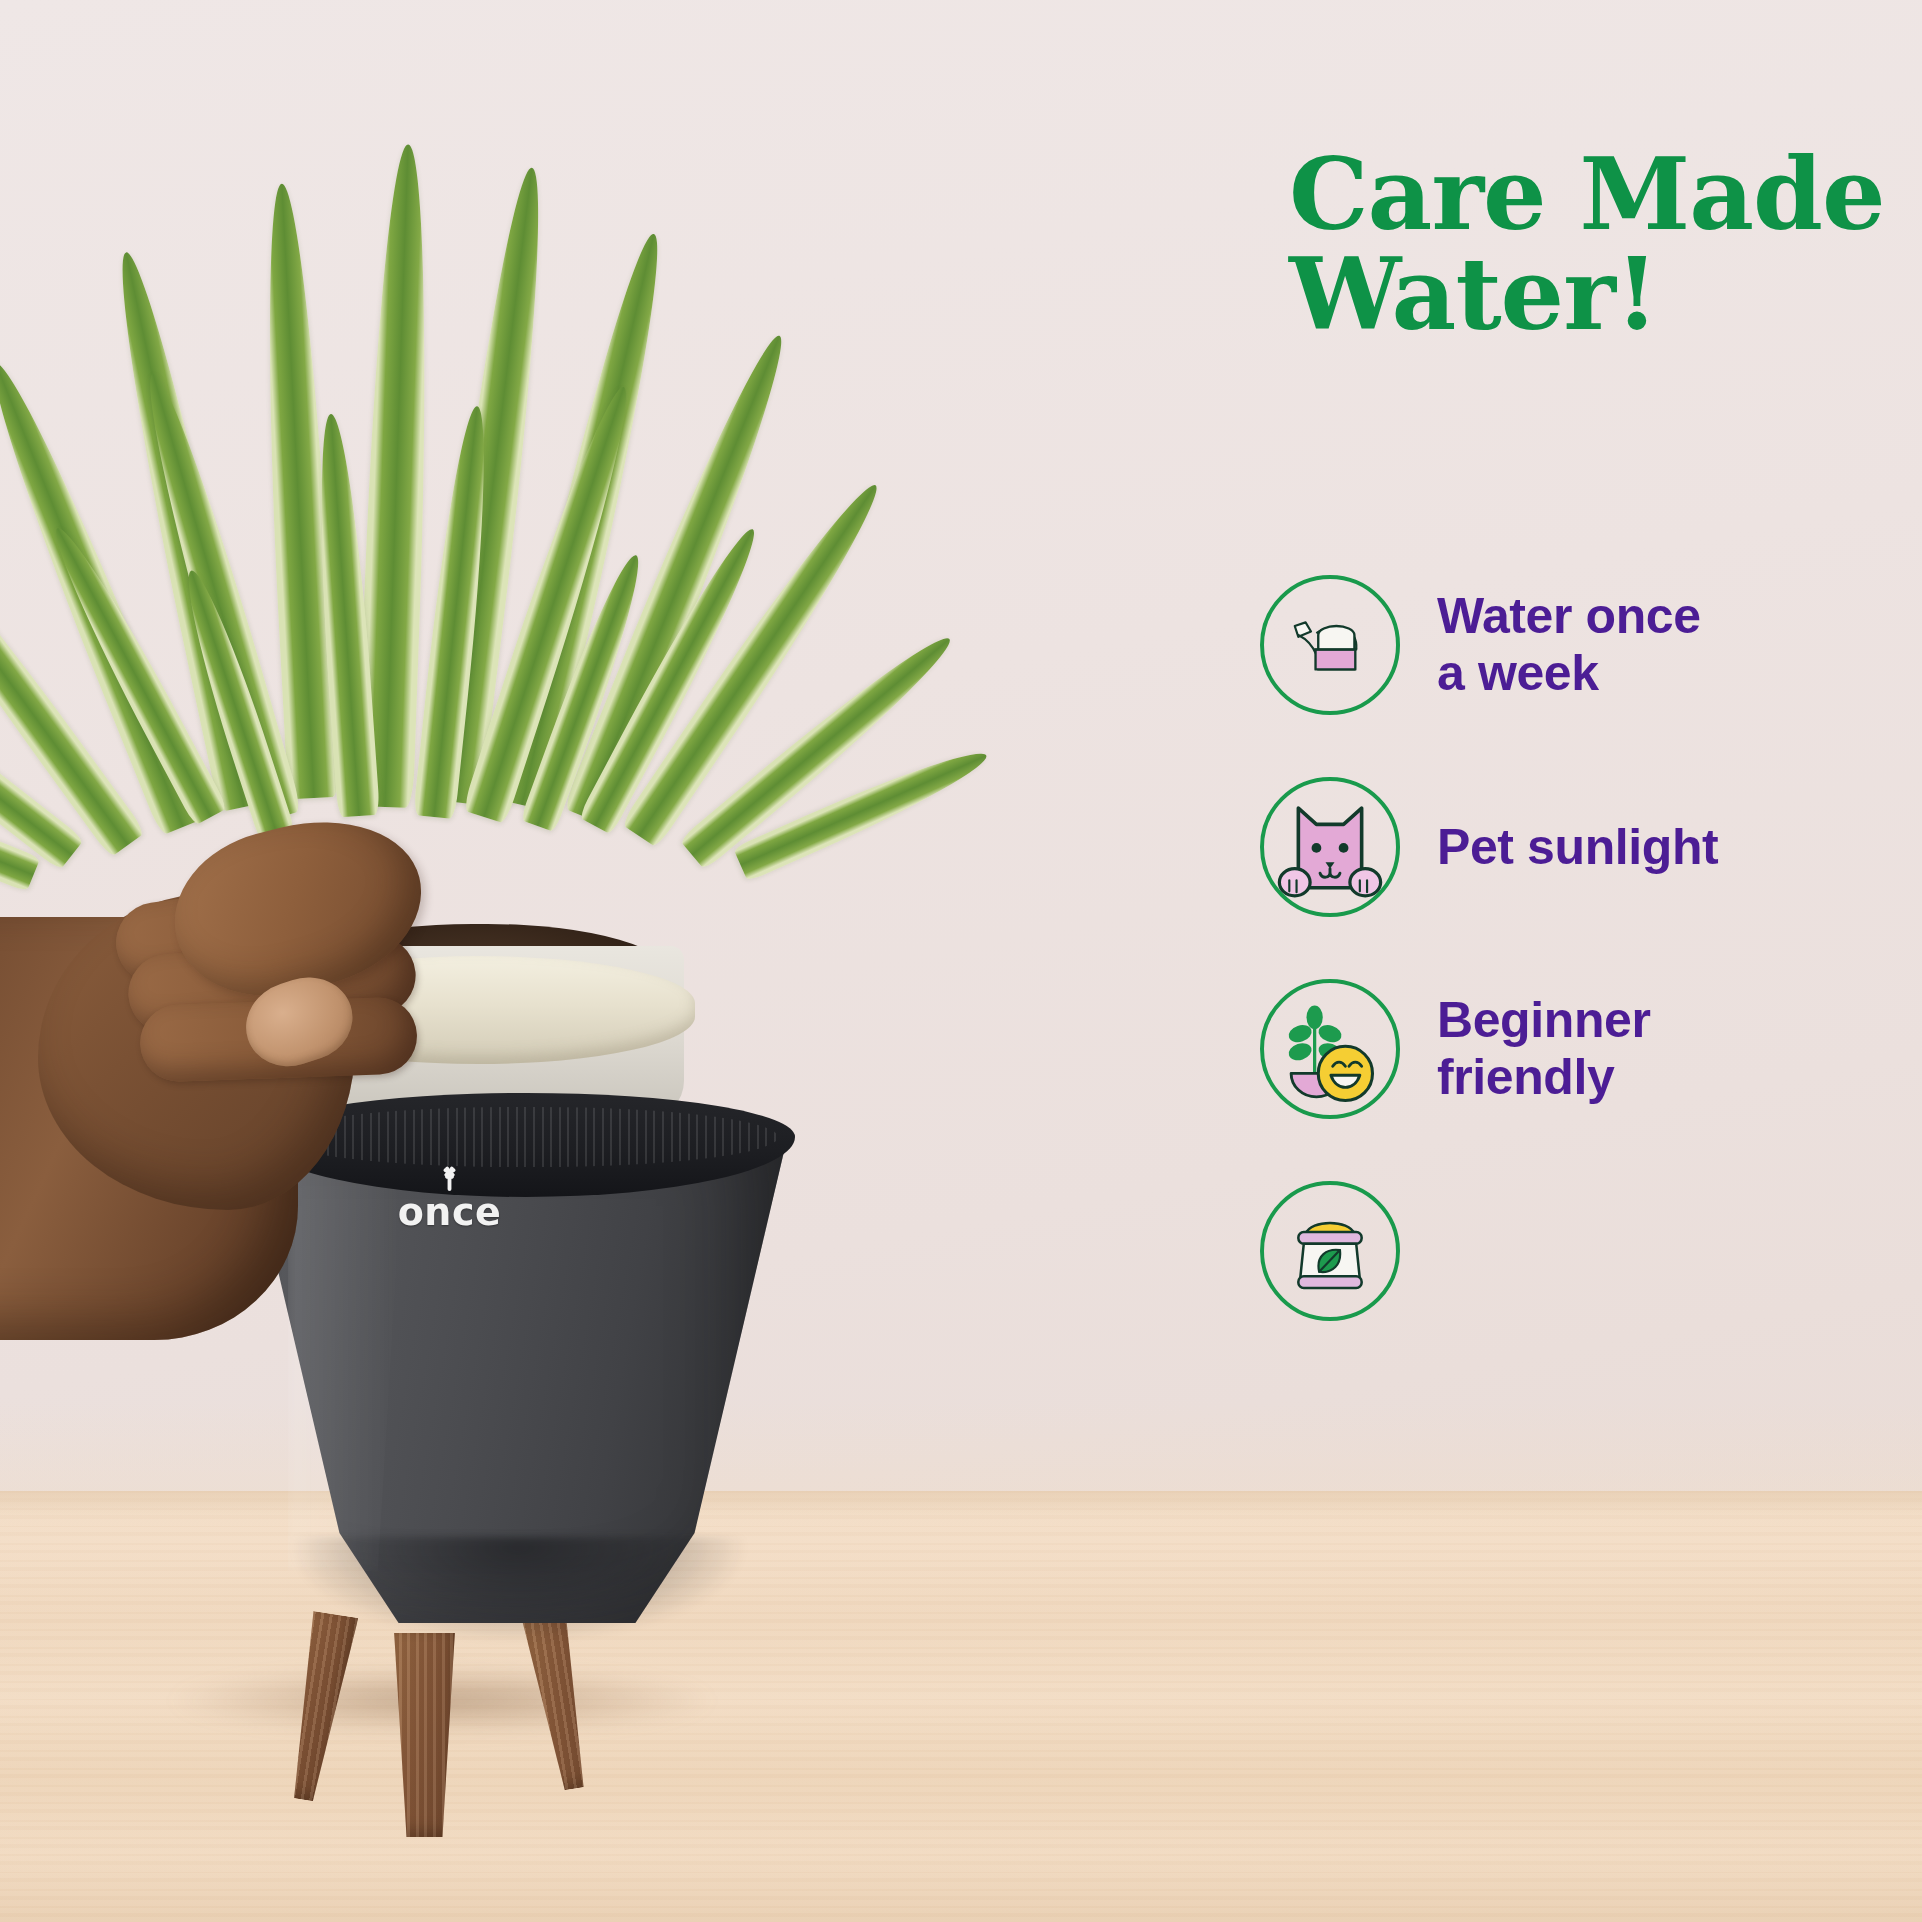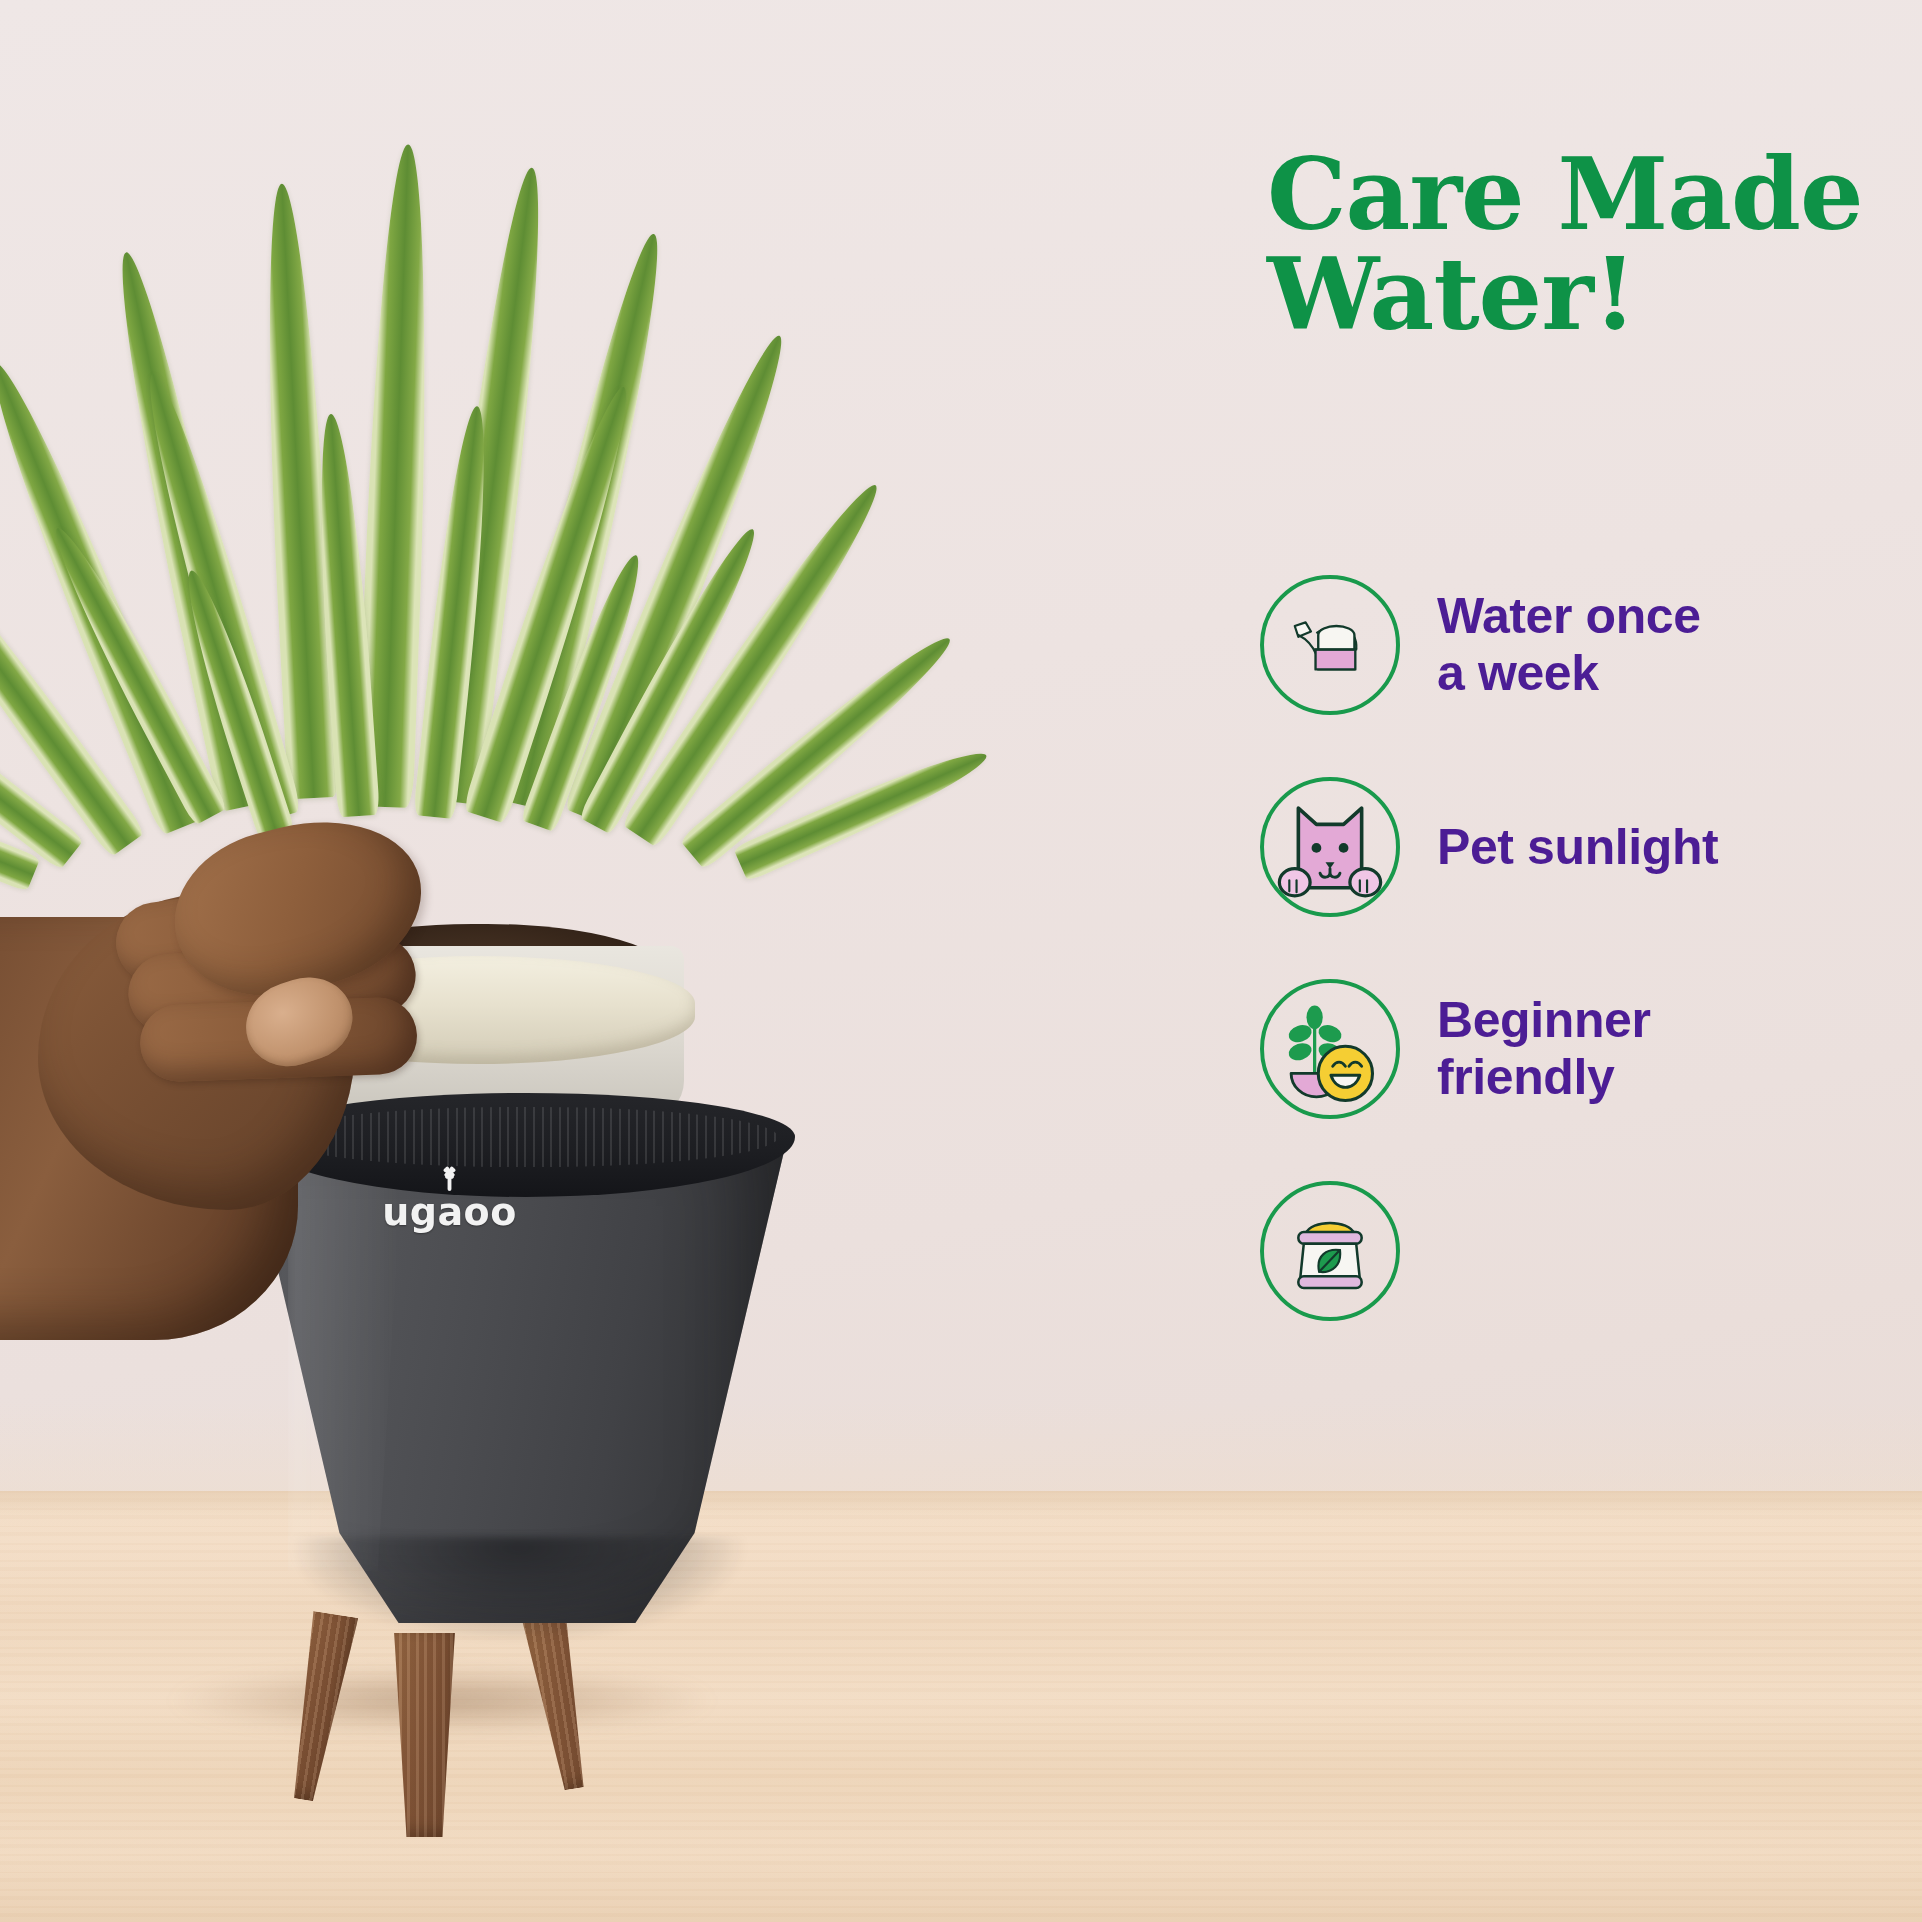--- a/index.html
+++ b/index.html
@@ -116,21 +116,21 @@
   .foliage{position:absolute;left:0;top:125px;width:970px;height:865px;}
   .leaf{position:absolute;transform-origin:50% 100%;
         background:linear-gradient(to right,
           #D9E2B4 0%,#D9E2B4 11%,#7FA742 24%,#5E8D34 50%,#83A946 76%,#DCE4B8 90%,#DCE4B8 100%);
         border-radius:50% 50% 14% 14%/70% 70% 6% 6%;
         box-shadow:0 1.9px 4.8px rgba(90,110,60,.18);}
 
   
   .info{position:absolute;left:1259px;top:144px;width:653px;}
   .heading{color:#0E9247;font-family:"DejaVu Serif","Liberation Serif",serif;
-       font-weight:700;font-size:100px;line-height:100px;letter-spacing:-1px;margin:0 0 0 8px;}
+       font-weight:700;font-size:100px;line-height:100px;letter-spacing:-1px;margin:0 0 0 30px;}
   .heading span{display:block;}
 
   .rows{position:absolute;left:1260px;top:574px;width:663px;}
   .row{display:flex;align-items:center;height:142px;margin-bottom:60px;}
   .iconCircle{flex:0 0 auto;width:140px;height:140px;border-radius:50%;
        border:4.8px solid #199A4C;position:relative;box-sizing:border-box;}
   .iconCircle svg{position:absolute;left:0;top:0;width:100%;height:100%;overflow:visible;}
   .rowLabel{margin-left:37px;color:#4c1d95;font-family:"Liberation Sans",sans-serif;
        font-weight:600;font-size:50px;line-height:57px;letter-spacing:-0.4px;white-space:pre-line;}
 </style>
@@ -197,21 +197,21 @@
     <div class="logo">
       <svg class="logoMark" viewBox="0 0 34 26">
         <g fill="#F2F2F2">
           <rect x="15" y="8" width="4" height="18" rx="2"></rect>
           <rect x="15" y="0" width="4" height="14" rx="2" transform="rotate(-30 17 7)"></rect>
           <rect x="15" y="0" width="4" height="14" rx="2" transform="rotate(30 17 7)"></rect>
           <rect x="15" y="0" width="4" height="13" rx="2" transform="rotate(-58 17 7)"></rect>
           <rect x="15" y="0" width="4" height="13" rx="2" transform="rotate(58 17 7)"></rect>
         </g>
       </svg>
-      <span class="logoText">ugaoo</span>
+      <span class="logoText">once</span>
     </div>
 
     <div class="arm"></div>
     <div class="palm"></div>
     <div class="fingerWrap">
       <div class="finger f1"></div>
       <div class="finger f2"></div>
       <div class="finger f3"></div>
     </div>
     <div class="thumb"></div>

